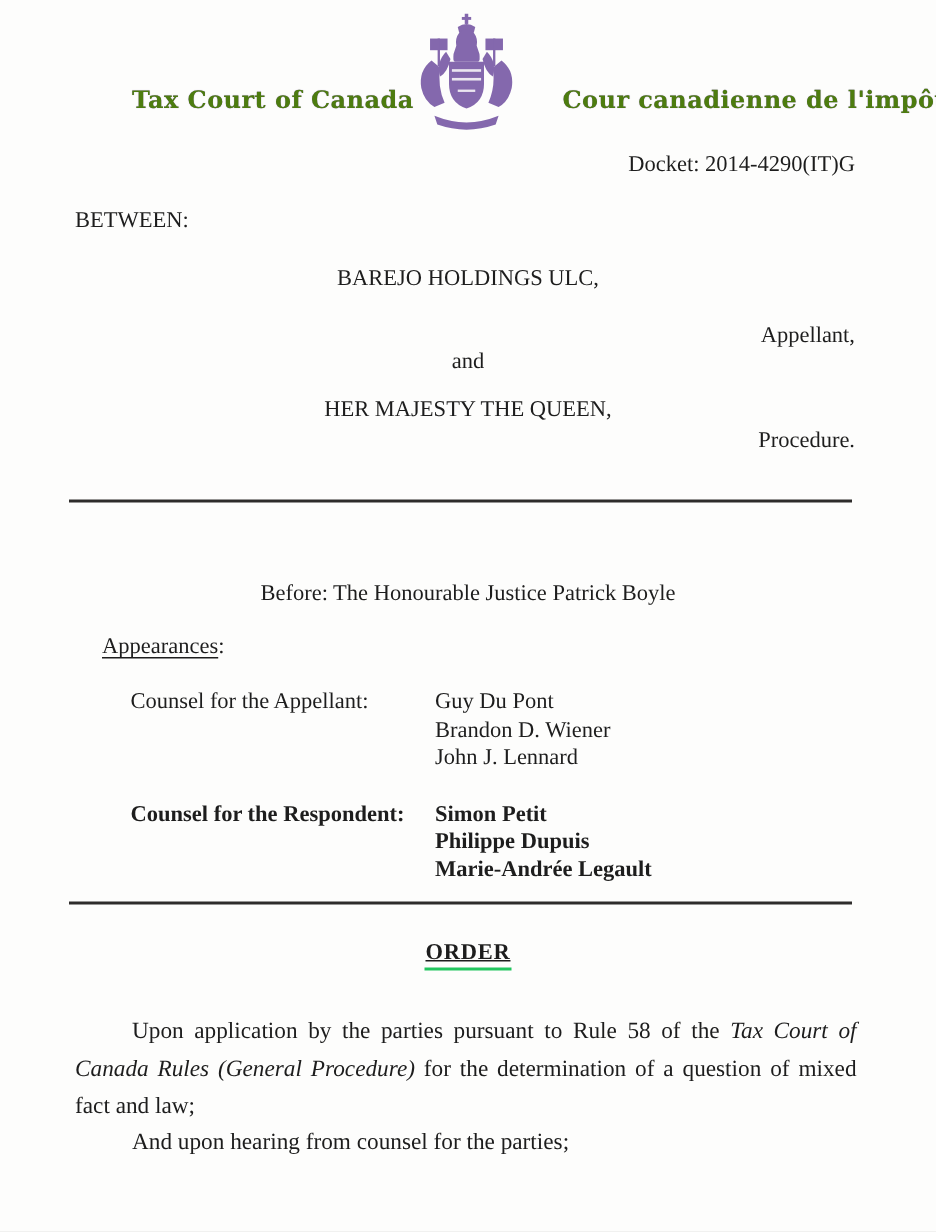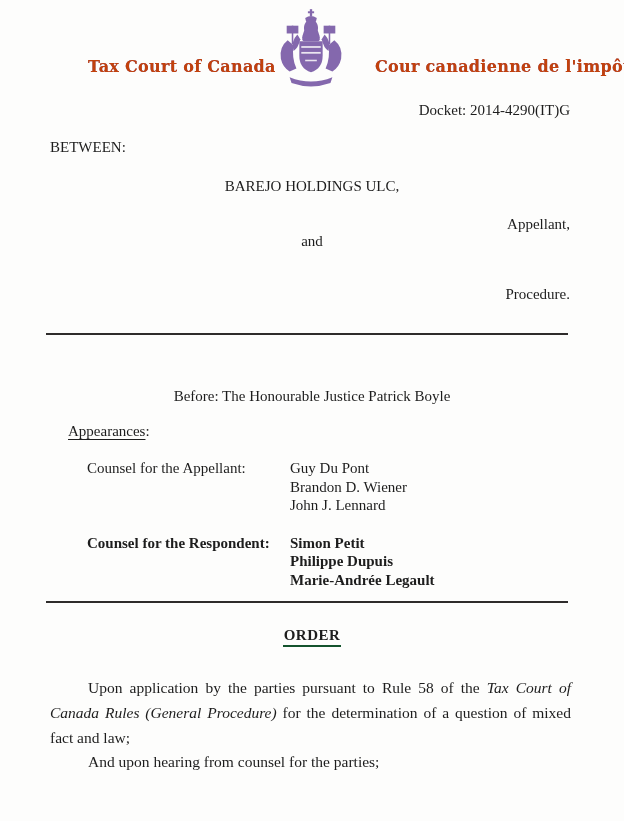--- a/index.html
+++ b/index.html
@@ -12,21 +12,21 @@
     color:#1d1d1d;
     font-size:15px;
     overflow:hidden;
   }
   .abs{position:absolute;}
   .hdr-name{
     font-family:"DejaVu Serif",serif;
     font-weight:bold;
     font-size:16px;
     letter-spacing:0.3px;
-    color:#c2410c;
+    color:#4d7c0f;
     text-shadow:0 0 0.5px #8a6cb5;
     white-space:nowrap;
   }
   .hdr-en{left:88px;top:57px;}
   .hdr-fr{left:375px;top:57px;}
   .arms{left:276px;top:8px;width:70px;height:84px;}
   .docket{right:54px;top:102px;white-space:nowrap;}
   .between{left:50px;top:139px;}
   .centerline{left:0;width:624px;text-align:center;}
   .party-appellant{top:178px;}
@@ -44,22 +44,23 @@
   .counsel{left:87px;top:459px;width:490px;line-height:18.5px;}
   .counsel-row{display:flex;}
   .counsel-row + .counsel-row{margin-top:19px;font-weight:bold;}
   .counsel-label{width:203px;flex:0 0 203px;}
   .counsel-names div{white-space:nowrap;}
   .order-title-wrap{top:627px;}
   .order-title{
     display:inline-block;
     font-weight:bold;
     letter-spacing:0.5px;
-    border-bottom:2px solid #14532d;
+    border-bottom:2px solid #22c55e;
     padding:0 1px 1px 1px;
+    text-decoration:underline;
   }
   .body-par{
     left:50px;width:521px;
     font-size:15.5px;
     line-height:25px;
     text-align:justify;
     text-indent:38px;
   }
   .p1{top:659px;}
   .p2{top:733px;text-align:left;}
@@ -108,20 +109,21 @@
   </div>
 
   <div class="abs hdr-name hdr-fr">Cour canadienne de l'impôt</div>
 
   <div class="abs docket">Docket: 2014-4290(IT)G</div>
 
   <div class="abs between">BETWEEN:</div>
   <div class="abs centerline party-appellant">BAREJO HOLDINGS ULC,</div>
   <div class="abs role-appellant">Appellant,</div>
   <div class="abs centerline and-line">and</div>
+  <div class="abs centerline party-respondent">HER MAJESTY THE QUEEN,</div>
   <div class="abs role-respondent">Procedure.</div>
 
   <div class="abs rule rule1"></div>
 
   <div class="abs centerline before-line">Before: The Honourable Justice Patrick Boyle</div>
 
   <div class="abs appearances-h"><span class="u">Appearances</span><span>:</span></div>
 
   <div class="abs counsel">
     <div class="counsel-row">

